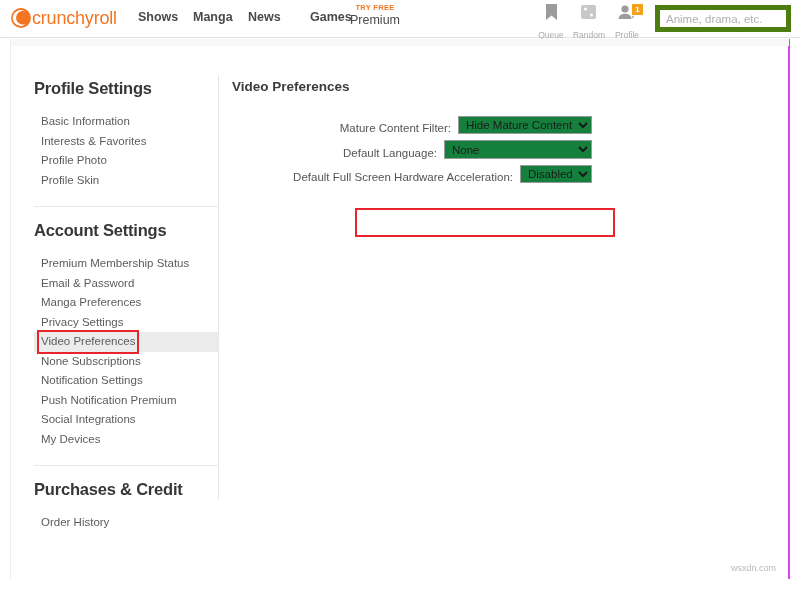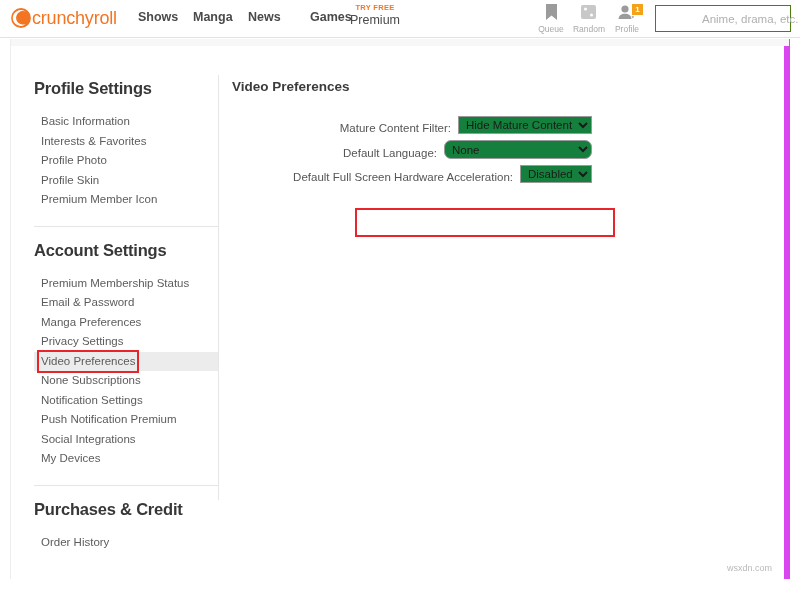--- a/index.html
+++ b/index.html
@@ -52,53 +52,53 @@
     font-weight: normal; line-height: 15px; text-align: center;
   }
 
   .iconnav {
     position: absolute; top: 4px; width: 46px;
     text-align: center; cursor: pointer;
   }
   .iconnav .glyph { display: block; height: 18px; }
   .iconnav .cap {
     display: block; font-size: 8.5px; color: #a9a9a9;
-    margin-top: 2px; line-height: 10px;
+    margin-top: 8px; line-height: 10px;
   }
   #nav-queue  { left: 528px; }
   #nav-random { left: 566px; }
   #nav-profile{ left: 604px; }
   #profile-badge {
     position: absolute; left: 28px; top: 0px;
     width: 11px; height: 11px; background: #f3a21a;
     color: #fff; font-size: 8px; line-height: 11px;
     text-align: center; font-weight: bold;
   }
 
   #searchbox {
     position: absolute; left: 655px; top: 5px;
     width: 136px; height: 27px;
-    border: 1px solid #4d7c0f; background: #fff;
-    display: flex; align-items: center; padding-left: 40px;
+    border: 5px solid #4d7c0f; background: #fff;
+    display: flex; align-items: center;
   }
   #search-input {
     border: 0; outline: 0; flex: 1;
     font-family: "Liberation Sans", sans-serif;
     font-size: 11.5px; color: #444; padding: 0 6px;
     background: transparent;
   }
   #search-input::placeholder { color: #b0b0b0; }
 
   
   #page {
     position: absolute; left: 10px; top: 39px;
     width: 780px; height: 540px;
     background: #ffffff;
     border-left: 1px solid #ededed;
-    border-right: 6px solid #d946ef;
+    border-right: 2px solid #d946ef;
   }
   #page-topshade {
     position: absolute; left: 0; top: 0; width: 778px; height: 7px;
     background: #f7f7f7;
   }
 
   
   #sidebar {
     position: absolute; left: 23px; top: 40px;
     width: 185px;
@@ -142,21 +142,21 @@
     font-size: 11.5px; color: #555; text-align: right;
     padding-right: 7px; white-space: nowrap;
   }
   select.dd {
     font-family: "Liberation Sans", sans-serif;
     font-size: 11.5px; color: #1a1a1a;
     border: 1px solid #9a9a9a; background: #15803d;
     height: 18px; padding: 0 2px 0 3px;
     border-radius: 0;
   }
-  #dd-language { width: 148px; height: 19px; border-radius: 7px; }
+  #dd-language { width: 148px; height: 19px; }
 
   #redbox-language {
     position: absolute; left: 123px; top: 129px;
     width: 260px; height: 29px;
     border: 2px solid #e8252a;
     pointer-events: none;
   }
 
   #watermark {
     position: absolute; right: 12px; bottom: 6px;
@@ -227,21 +227,20 @@
 <div id="page">
   <div id="page-topshade"></div>
 
   <div id="sidebar">
 
     <h2 class="sec-title">Profile Settings</h2>
     <div class="navitem"><span>Basic Information</span></div>
     <div class="navitem"><span>Interests &amp; Favorites</span></div>
     <div class="navitem"><span>Profile Photo</span></div>
     <div class="navitem"><span>Profile Skin</span></div>
-    <div class="navitem"><span>Premium Member Icon</span></div>
 
     <div class="sec-sep"></div>
 
     <h2 class="sec-title">Account Settings</h2>
     <div class="navitem"><span>Premium Membership Status</span></div>
     <div class="navitem"><span>Email &amp; Password</span></div>
     <div class="navitem"><span>Manga Preferences</span></div>
     <div class="navitem"><span>Privacy Settings</span></div>
     <div class="navitem active"><span class="boxed">Video Preferences</span></div>
     <div class="navitem"><span>None Subscriptions</span></div>

